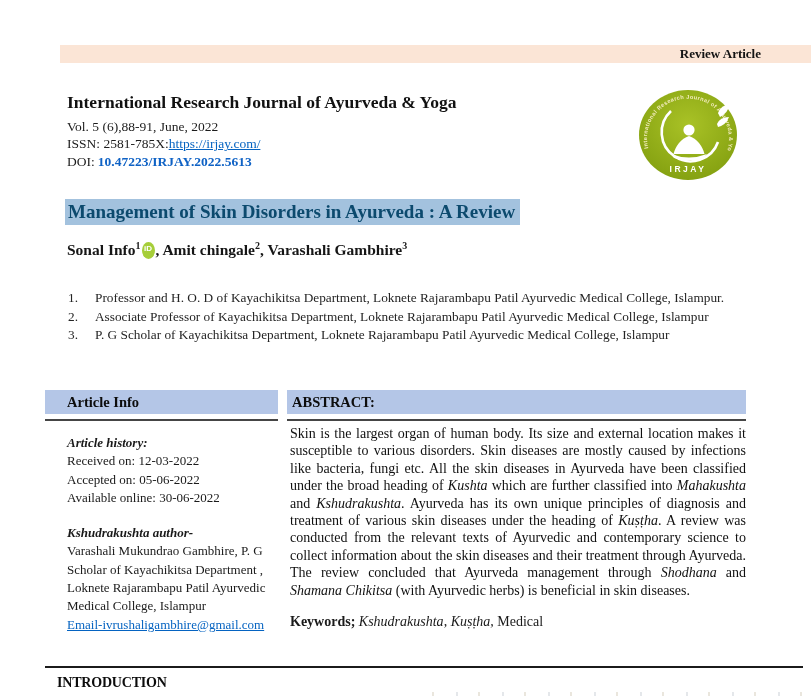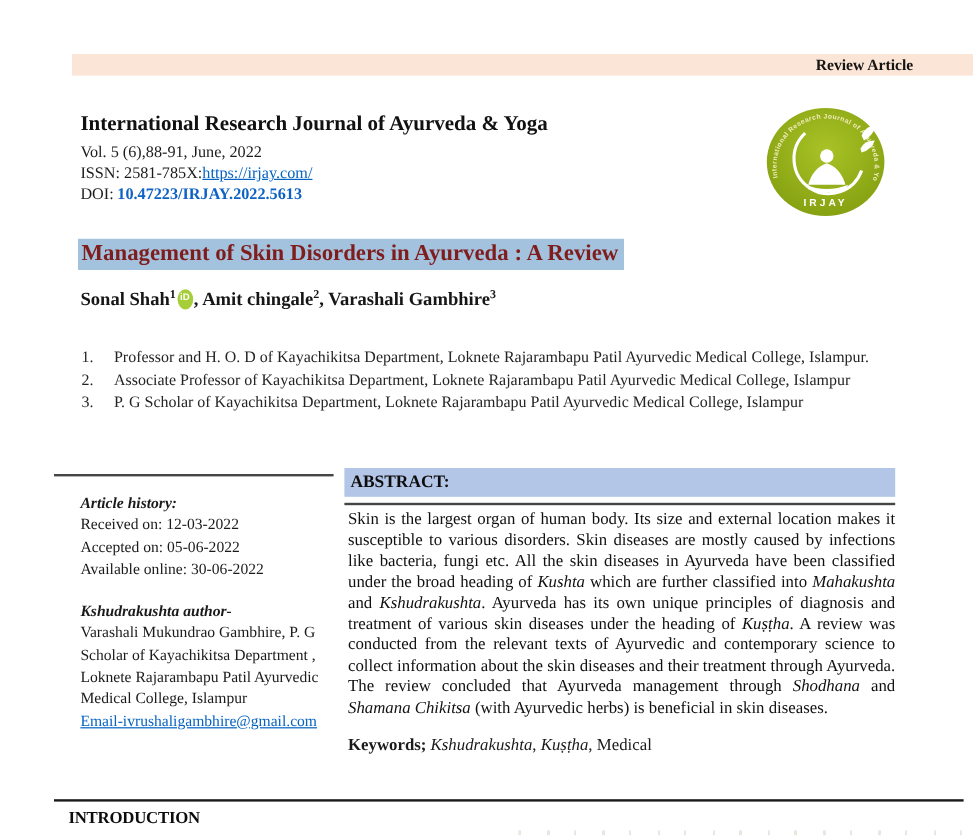--- a/index.html
+++ b/index.html
@@ -18,21 +18,21 @@
   .header-text { position:absolute; top:92px; left:67px; width:560px; }
   .journal-title { margin:0 0 5px 0; font-size:17.5px; font-weight:bold; color:#111; }
   .meta { font-size:13.5px; line-height:17.4px; color:#1c1c1c; }
   .link { color:#0563c1; text-decoration:underline; cursor:pointer; }
   .doi-link { color:#0f62c5; font-weight:bold; cursor:pointer; margin-left:3px; }
 
   .logo { position:absolute; top:89px; left:638px; width:100px; height:92px; }
 
   
   .title-wrap { position:absolute; top:201px; left:65px; margin:0; font-size:19px; font-weight:bold; }
-  .title-hl { background:#a3c2de; padding:2px 5px 3px 3px; color:#7f1d1d;text-align:right; }
+  .title-hl { background:#a3c2de; padding:2px 5px 3px 3px; color:#0c4a6e;text-align:right; }
 
   
   .authors { position:absolute; top:240px; left:67px; font-size:15.5px; font-weight:bold; color:#161616; }
   .authors sup { font-size:10px; }
   .orcid {
     display:inline-block; width:13px; height:17px; border-radius:50%;
     background:#a6ce39; color:#fff; font-size:8px; font-weight:bold;
     text-align:center; line-height:13px; font-family:"Liberation Sans", sans-serif;
     vertical-align:4px; margin:0 1px;
   }
@@ -109,38 +109,39 @@
         <path d="M80 38 Q 88 36 91 28 Q 82 28 79 35 Z" fill="#ffffff"></path>
       </g>
       <text x="50" y="83" text-anchor="middle" font-size="8.5" fill="#ffffff" font-weight="bold" letter-spacing="2.5" font-family="Liberation Sans, sans-serif">IRJAY</text>
     </svg>
   </div>
 
   <h2 class="title-wrap">
     <span class="title-hl">Management of Skin Disorders in Ayurveda : A Review</span>
   </h2>
 
-  <div class="authors"><span>Sonal Shah</span><sup>1</sup><span class="orcid">iD</span><span>, </span><span>Amit chingale</span><sup>2</sup><span>, </span><span>Varashali Gambhire</span><sup>3</sup></div>
+  <div class="authors"><span>Sonal Info</span><sup>1</sup><span class="orcid">iD</span><span>, </span><span>Amit chingale</span><sup>2</sup><span>, </span><span>Varashali Gambhire</span><sup>3</sup></div>
 
   <div class="affils">
     <div class="affil">
       <div class="num">1.</div>
       <div class="txt">Professor and H. O. D of Kayachikitsa Department, Loknete Rajarambapu Patil Ayurvedic Medical College, Islampur.</div>
     </div>
     <div class="affil">
       <div class="num">2.</div>
       <div class="txt">Associate Professor of Kayachikitsa Department, Loknete Rajarambapu Patil Ayurvedic Medical College, Islampur</div>
     </div>
     <div class="affil">
       <div class="num">3.</div>
       <div class="txt">P. G Scholar of Kayachikitsa Department, Loknete Rajarambapu Patil Ayurvedic Medical College, Islampur</div>
     </div>
   </div>
 
   <div class="col-left">
+    <div class="sec-bar">Article Info</div>
     <hr class="sec-rule">
     <div class="info-body">
       <div class="bi">Article history:</div>
       <div>Received on: 12-03-2022</div>
       <div>Accepted on: 05-06-2022</div>
       <div>Available online: 30-06-2022</div>
       <div class="corr-block">
         <div class="bi">Kshudrakushta author-</div>
         <div>Varashali Mukundrao Gambhire, P. G Scholar of Kayachikitsa Department , Loknete Rajarambapu Patil Ayurvedic Medical College, Islampur</div>
         <a class="email-link">Email-ivrushaligambhire@gmail.com</a>

